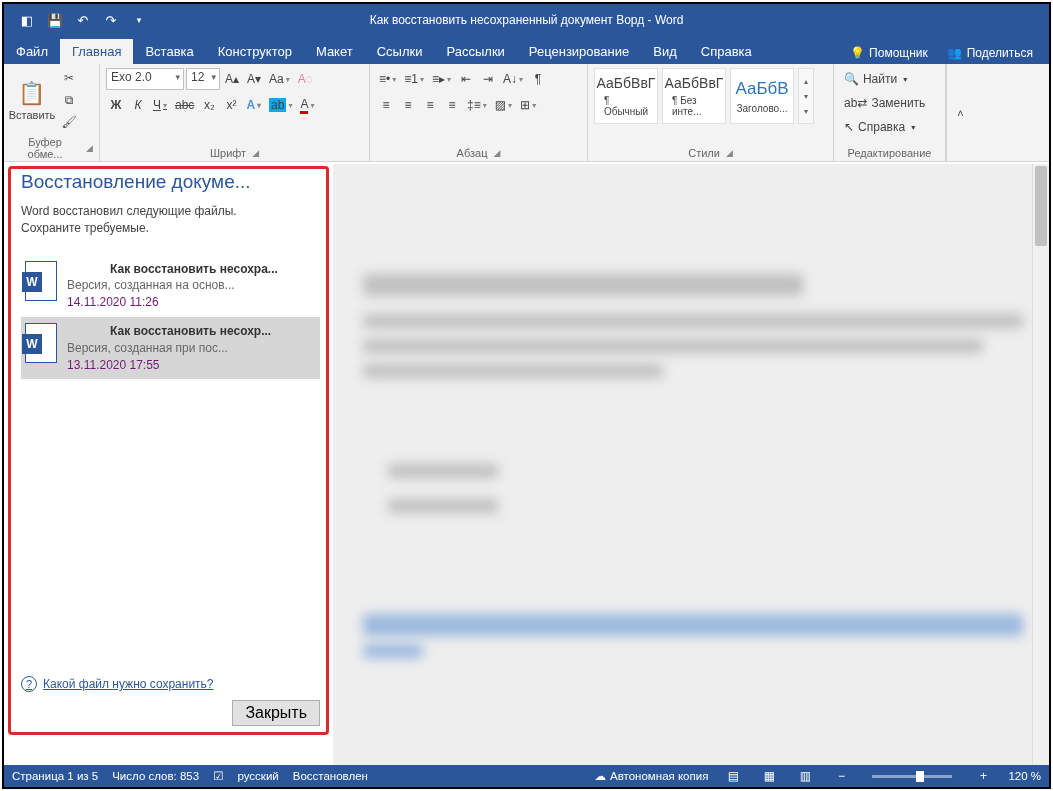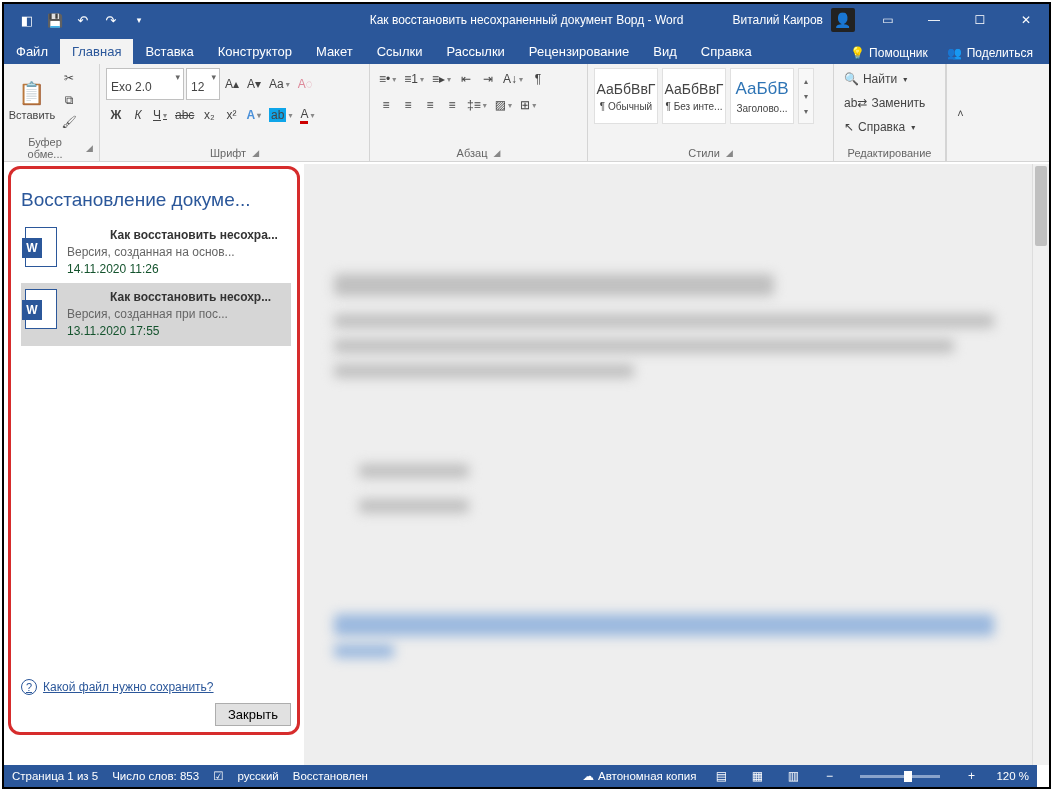--- a/index.html
+++ b/index.html
@@ -25,89 +25,81 @@
 .ribbon { height: 98px; background: #f3f3f3; border-bottom: 1px solid #d4d4d4; display: flex; font-size: 11px; color: #444; }
 .r-group { border-right: 1px solid #d4d4d4; padding: 4px 6px 2px; display: flex; flex-direction: column; position: relative; }
 .r-group-body { flex: 1; display: flex; align-items: flex-start; gap: 4px; }
 .r-group-label { text-align: center; font-size: 11px; color: #666; padding-top: 2px; display:flex;justify-content:center;align-items:center;gap:6px;}
 .r-group-label .launcher { font-size: 9px; color: #888; }
 .big-btn { display: flex; flex-direction: column; align-items: center; justify-content: center; width: 44px; height: 66px; gap: 2px; }
 .big-btn .ic { font-size: 22px; }
 .mini-col { display: flex; flex-direction: column; gap: 2px; }
 .mini-btn { width: 22px; height: 20px; display: flex; align-items: center; justify-content: center; font-size: 12px; }
 .font-row { display:flex; gap:2px; align-items:center; }
-.font-select { border:1px solid #c0c0c0; background:#fff; height:32px; font-size:12px; padding:11px 16px 0 4px; position:relative; }
+.font-select { border:1px solid #c0c0c0; background:#fff; height:22px; font-size:12px; padding:1px 16px 0 4px; position:relative; }
 .font-select::after { content:"▾"; position:absolute; right:3px; top:3px; font-size:9px; color:#666;}
 .fname { width: 78px; }
 .fsize { width: 34px; }
 .ribbtn { height:22px; min-width:20px; padding:0 3px; display:flex;align-items:center;justify-content:center;font-size:12px;color:#444;}
 .ribbtn.dd::after{content:"▾";font-size:8px;margin-left:2px;color:#888;}
-.style-box { width:64px; height:56px; border:1px solid #e0e0e0; background:#fff; display:flex;flex-direction:column;align-items:center;justify-content:center;font-size:10px;padding:2px;}
+.style-box { width:64px; height:56px; border:1px solid #e0e0e0; background:#fff; display:flex;flex-direction:column;align-items:center;justify-content:center;font-size:10px;padding:9px;}
 .style-box .sample{font-size:14px;margin-bottom:4px;}
 .style-box.s3 .sample{font-size:17px;color:#2e74b5;}
 .style-more{width:16px;height:56px;border:1px solid #e0e0e0;background:#f8f8f8;display:flex;flex-direction:column;align-items:center;justify-content:center;gap:6px;font-size:8px;color:#666;}
 .edit-col{display:flex;flex-direction:column;gap:2px;}
 .edit-row{display:flex;align-items:center;gap:4px;height:22px;font-size:12px;padding:0 4px;}
 .collapse-btn{width:28px;display:flex;align-items:center;justify-content:center;border-left:1px solid #d4d4d4;}
 
 .workspace { position: absolute; top: 160px; left: 0; right: 0; bottom: 22px; display: flex; }
-.recovery-pane { width: 292px; background: #fff; border: 3px solid #d62c2c; border-radius: 12px; margin: 2px 4px 30px 4px; padding: 20px 6px 6px 10px; display: flex; flex-direction: column; position: relative; }
+.recovery-pane { width: 321px; background: #fff; border: 3px solid #d62c2c; border-radius: 4px; margin: 2px 4px 30px 4px; padding: 2px 6px 6px 10px; display: flex; flex-direction: column; position: relative; }
 .rp-title { color: #2b579a; font-size: 19px; margin-bottom: 10px; font-weight: 400; }
 .rp-desc { font-size: 12px; color: #444; line-height: 1.4; margin-bottom: 18px; }
 .rp-item { display: flex; gap: 10px; padding: 6px 4px; align-items: flex-start; }
 .rp-item.sel { background: #d6d6d6; }
 .rp-item .w-icon { width: 32px; height: 40px; background: #fff; border: 1px solid #2b579a; position: relative; flex-shrink: 0; display:flex;align-items:center;}
 .rp-item .w-icon::before { content:"W"; position:absolute; left:-4px; top:10px; width:20px;height:20px;background:#2b579a;color:#fff;font-weight:bold;font-size:12px;display:flex;align-items:center;justify-content:center;}
 .rp-item .txt { font-size: 12px; line-height: 1.4; overflow: hidden; }
 .rp-item .name { font-weight: 600; color: #333; white-space: nowrap; overflow: hidden; text-overflow: ellipsis; margin-left: 43px; }
 .rp-item .ver { color: #666; white-space: nowrap; overflow: hidden; text-overflow: ellipsis; }
-.rp-item .date { color: #14532d; position:relative;}
+.rp-item .date { color: #701a75; position:relative;}
 .rp-item:first-of-type .date::after { content:""; position:absolute; left:0; bottom:-2px; width:92px; height:2px; background:#d62c2c;}
 .rp-foot { margin-top: auto; }
 .rp-link { color: #2b579a; text-decoration: underline; font-size: 12px; display: flex; align-items: center; gap: 6px; margin: 8px 0; }
 .rp-link .q{width:16px;height:16px;border:1.5px solid #2b579a;border-radius:50%;display:flex;align-items:center;justify-content:center;font-size:11px;text-decoration:none;}
-.rp-close { float: right; border: 1px solid #adadad; background: #e1e1e1; padding: 3px 12px; font-size: 13px; }
+.rp-close { float: right; border: 1px solid #adadad; background: #e1e1e1; padding: 3px 12px; font-size: 16px; }
 
 .doc-area { flex: 1; background: #eee; position: relative; overflow: hidden; }
 .doc-area .page { position:absolute; inset:0; background: #eee;}
 .blur-line { position: absolute; height: 18px; background: #bfbfbf; filter: blur(6px); border-radius: 4px; }
 .blur-line.sm { height: 14px; }
 .blur-line.blue { background: #9ab8de; }
 .vscroll { position:absolute; right:0; top:0; bottom:0; width:17px; background:#f0f0f0; border-left:1px solid #ddd;}
 .vthumb{position:absolute;left:2px;right:2px;top:2px;height:80px;background:#c0c0c0;border-radius:2px;}
 
-.statusbar { position: absolute; bottom: 0; left: 0; right: 12px; height: 22px; background: #2b579a; color: #fff; font-size: 11.5px; display: flex; align-items: center; padding: 0 8px; gap: 14px; }
+.statusbar { position: absolute; bottom: 0; left: 0; right: 0; height: 22px; background: #2b579a; color: #fff; font-size: 11.5px; display: flex; align-items: center; padding: 0 8px; gap: 14px; }
 .statusbar .spacer { flex: 1; }
 .sb-item{display:flex;align-items:center;gap:4px;}
 .view-btn{width:22px;height:18px;display:flex;align-items:center;justify-content:center;font-size:12px;}
 .zoom-slider{width:80px;height:3px;background:#8aa4cc;position:relative;margin:0 6px;}
 .zoom-slider .thumb{position:absolute;top:-4px;left:55%;width:8px;height:11px;background:#fff;}
 </style>
 </head>
 <body>
 
 <div class="window">
 
   <div class="titlebar">
     <div class="qat">
       <div class="qat-btn">◧</div>
       <div class="qat-btn">💾</div>
       <div class="qat-btn">↶</div>
       <div class="qat-btn">↷</div>
       <div class="qat-btn" style="font-size:9px;">▾</div>
     </div>
     <div class="title">Как восстановить несохраненный документ Ворд  -  Word</div>
-    <div class="right">
-      <span class="username">Виталий Каиров</span>
-      <div class="avatar">👤</div>
-      <div class="win-btn">▭</div>
-      <div class="win-btn">—</div>
-      <div class="win-btn">☐</div>
-      <div class="win-btn">✕</div>
-    </div>
   </div>
 
   <div class="tabs">
     <div class="tab">Файл</div>
     <div class="tab active">Главная</div>
     <div class="tab">Вставка</div>
     <div class="tab">Конструктор</div>
     <div class="tab">Макет</div>
     <div class="tab">Ссылки</div>
     <div class="tab">Рассылки</div>
@@ -259,20 +251,24 @@
       <div class="r-group-label">
           <span>Редактирование</span>
         </div>
     </div>
     <div class="collapse-btn">˄</div>
   </div>
 
   <div class="workspace">
     <div class="recovery-pane">
       <div class="rp-title">Восстановление докуме...</div>
+      <div class="rp-desc">
+        <span>Word восстановил следующие файлы.</span><br>
+        <span>Сохраните требуемые.</span>
+      </div>
       <div class="rp-item">
         <div class="w-icon"></div>
         <div class="txt">
           <div class="name">Как восстановить несохра...</div>
           <div class="ver">Версия, созданная на основ...</div>
           <div class="date">14.11.2020 11:26</div>
         </div>
       </div>
       <div class="rp-item sel">
         <div class="w-icon"></div>

